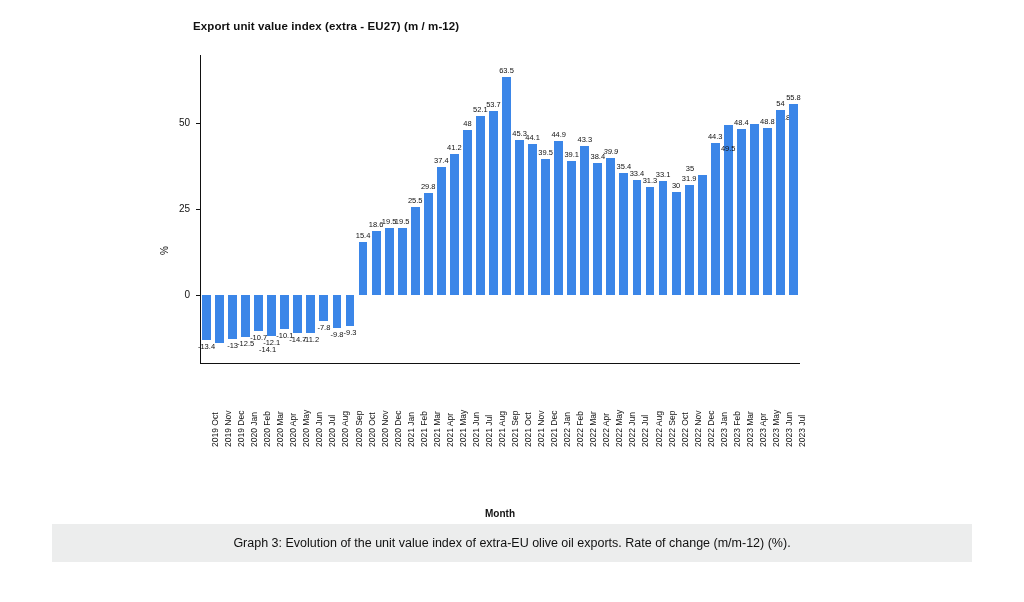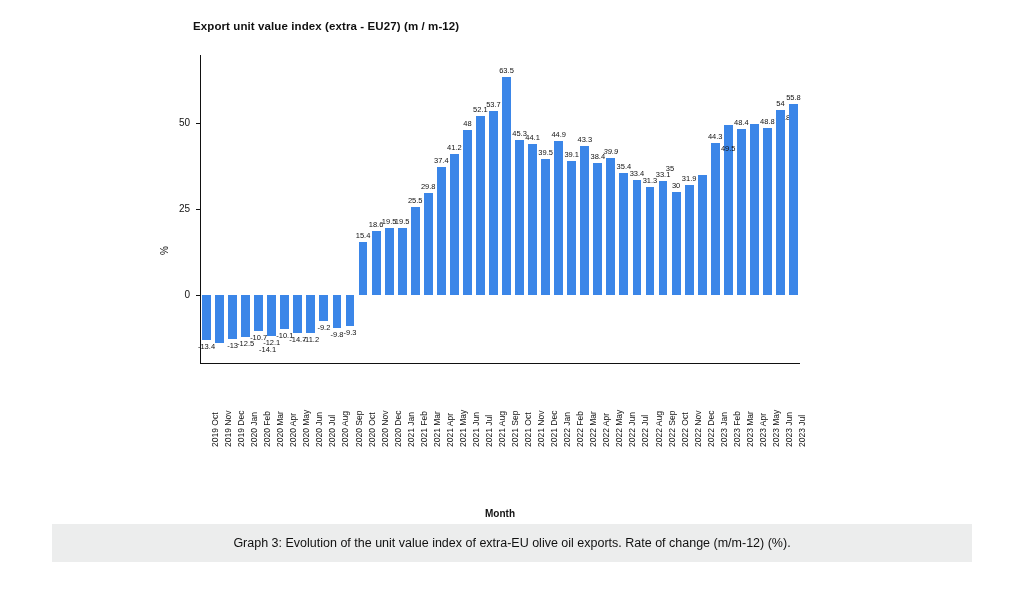--- a/index.html
+++ b/index.html
@@ -162,21 +162,21 @@
       <div class="bar-value" style="width: 40px; left: 238.696px; top: 333.173px;">-10.7</div>
       <div class="bar" title="2020 Mar: -12.1" style="left: 267.304px; top: 294.556px; width: 8.86957px; height: 41.4089px; background: rgb(59, 134, 232);"></div>
       <div class="bar-value" style="width: 40px; left: 251.739px; top: 337.964px;">-12.1</div>
       <div class="bar" title="2020 Apr: -10.1" style="left: 280.348px; top: 294.556px; width: 8.86957px; height: 34.5644px; background: rgb(59, 134, 232);"></div>
       <div class="bar-value" style="width: 40px; left: 264.783px; top: 331.12px;">-10.1</div>
       <div class="bar" title="2020 May: -11.3" style="left: 293.391px; top: 294.556px; width: 8.86957px; height: 38.6711px; background: rgb(59, 134, 232);"></div>
       <div class="bar-value" style="width: 40px; left: 277.826px; top: 335.227px;">-14.7</div>
       <div class="bar" title="2020 Jun: -11.2" style="left: 306.435px; top: 294.556px; width: 8.86957px; height: 38.3289px; background: rgb(59, 134, 232);"></div>
       <div class="bar-value" style="width: 40px; left: 290.87px; top: 334.884px;">-11.2</div>
       <div class="bar" title="2020 Jul: -7.8" style="left: 319.478px; top: 294.556px; width: 8.86957px; height: 26.6933px; background: rgb(59, 134, 232);"></div>
-      <div class="bar-value" style="width: 40px; left: 303.913px; top: 323.249px;">-9.2</div>
+      <div class="bar-value" style="width: 40px; left: 303.913px; top: 323.249px;">-7.8</div>
       <div class="bar" title="2020 Aug: -9.8" style="left: 332.522px; top: 294.556px; width: 8.86957px; height: 33.5378px; background: rgb(59, 134, 232);"></div>
       <div class="bar-value" style="width: 40px; left: 316.957px; top: 330.093px;">-9.8</div>
       <div class="bar" title="2020 Sep: -9.3" style="left: 345.565px; top: 294.556px; width: 8.86957px; height: 31.8267px; background: rgb(59, 134, 232);"></div>
       <div class="bar-value" style="width: 40px; left: 330px; top: 328.382px;">-9.3</div>
       <div class="bar" title="2020 Oct: 15.4" style="left: 358.609px; top: 241.853px; width: 8.86957px; height: 52.7022px; background: rgb(59, 134, 232);"></div>
       <div class="bar-value" style="width: 40px; left: 343.043px; top: 230.853px;">15.4</div>
       <div class="bar" title="2020 Nov: 18.6" style="left: 371.652px; top: 230.902px; width: 8.86957px; height: 63.6533px; background: rgb(59, 134, 232);"></div>
       <div class="bar-value" style="width: 40px; left: 356.087px; top: 219.902px;">18.6</div>
       <div class="bar" title="2020 Dec: 19.5" style="left: 384.696px; top: 227.822px; width: 8.86957px; height: 66.7333px; background: rgb(59, 134, 232);"></div>
       <div class="bar-value" style="width: 40px; left: 369.13px; top: 216.822px;">19.5</div>
@@ -220,21 +220,21 @@
       <div class="bar-value" style="width: 40px; left: 616.957px; top: 169.253px;">33.4</div>
       <div class="bar" title="2022 Aug: 31.3" style="left: 645.565px; top: 187.44px; width: 8.86957px; height: 107.116px; background: rgb(59, 134, 232);"></div>
       <div class="bar-value" style="width: 40px; left: 630px; top: 176.44px;">31.3</div>
       <div class="bar" title="2022 Sep: 33.1" style="left: 658.609px; top: 181.28px; width: 8.86957px; height: 113.276px; background: rgb(59, 134, 232);"></div>
       <div class="bar-value" style="width: 40px; left: 643.043px; top: 170.28px;">33.1</div>
       <div class="bar" title="2022 Oct: 30" style="left: 671.652px; top: 191.889px; width: 8.86957px; height: 102.667px; background: rgb(59, 134, 232);"></div>
       <div class="bar-value" style="width: 40px; left: 656.087px; top: 180.889px;">30</div>
       <div class="bar" title="2022 Nov: 31.9" style="left: 684.696px; top: 185.387px; width: 8.86957px; height: 109.169px; background: rgb(59, 134, 232);"></div>
       <div class="bar-value" style="width: 40px; left: 669.13px; top: 174.387px;">31.9</div>
       <div class="bar" title="2022 Dec: 35" style="left: 697.739px; top: 174.778px; width: 8.86957px; height: 119.778px; background: rgb(59, 134, 232);"></div>
-      <div class="bar-value" style="width: 40px; left: 650px; top: 163.778px;">35</div>
+      <div class="bar-value" style="width: 40px; left: 670px; top: 163.778px;">35</div>
       <div class="bar" title="2023 Jan: 44.3" style="left: 710.783px; top: 142.951px; width: 8.86957px; height: 151.604px; background: rgb(59, 134, 232);"></div>
       <div class="bar-value" style="width: 40px; left: 695.217px; top: 131.951px; text-align: center;">44.3</div>
       <div class="bar" title="2023 Feb: 49.5" style="left: 723.826px; top: 125.156px; width: 8.86957px; height: 169.4px; background: rgb(59, 134, 232);"></div>
       <div class="bar-value" style="width: 40px; left: 708.261px; top: 124px; margin-top: 20px;">49.5</div>
       <div class="bar" title="2023 Mar: 48.4" style="left: 736.87px; top: 128.92px; width: 8.86957px; height: 165.636px; background: rgb(59, 134, 232);"></div>
       <div class="bar-value" style="width: 40px; left: 721.304px; top: 117.92px;">48.4</div>
       <div class="bar" title="2023 Apr: 49.8" style="left: 749.913px; top: 124.129px; width: 8.86957px; height: 170.427px; background: rgb(59, 134, 232);"></div>
       <div class="bar-value" style="width: 40px; left: 763px; top: 113.129px;">49.8</div>
       <div class="bar" title="2023 May: 48.8" style="left: 762.957px; top: 127.551px; width: 8.86957px; height: 167.004px; background: rgb(59, 134, 232);"></div>
       <div class="bar-value" style="width: 40px; left: 747.391px; top: 116.551px;">48.8</div>

